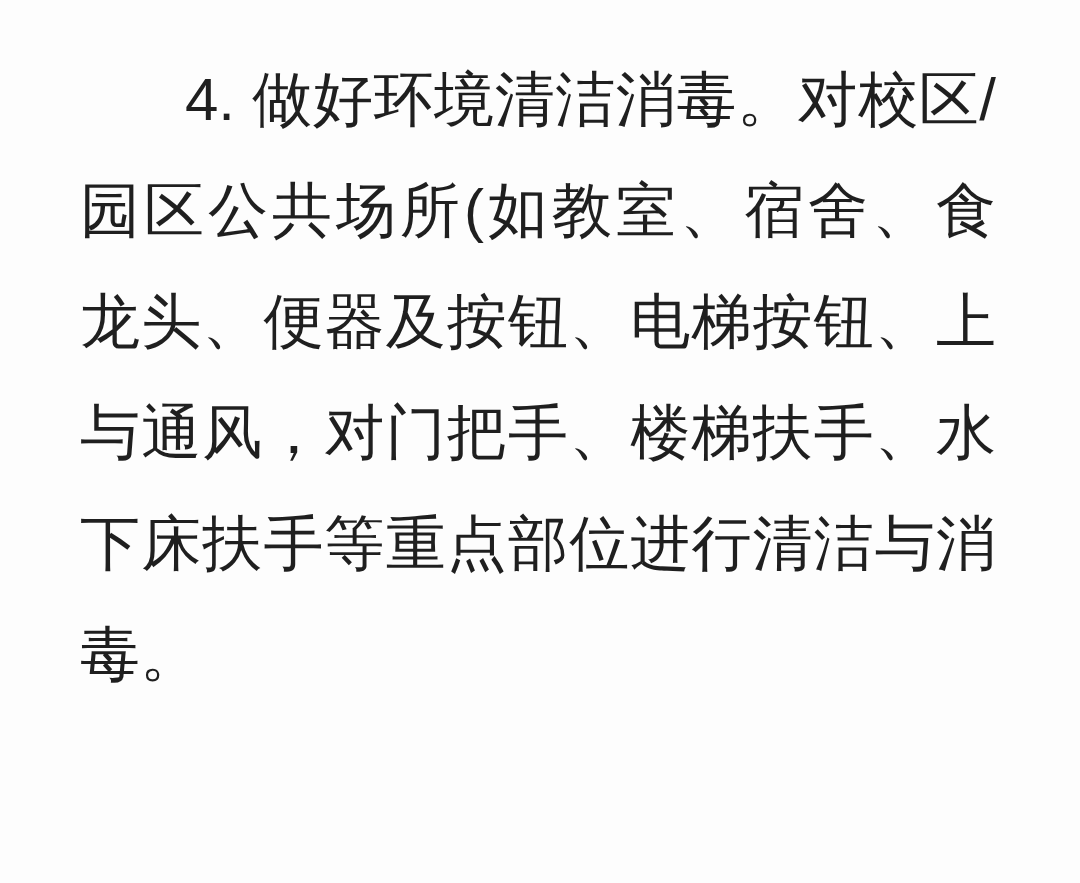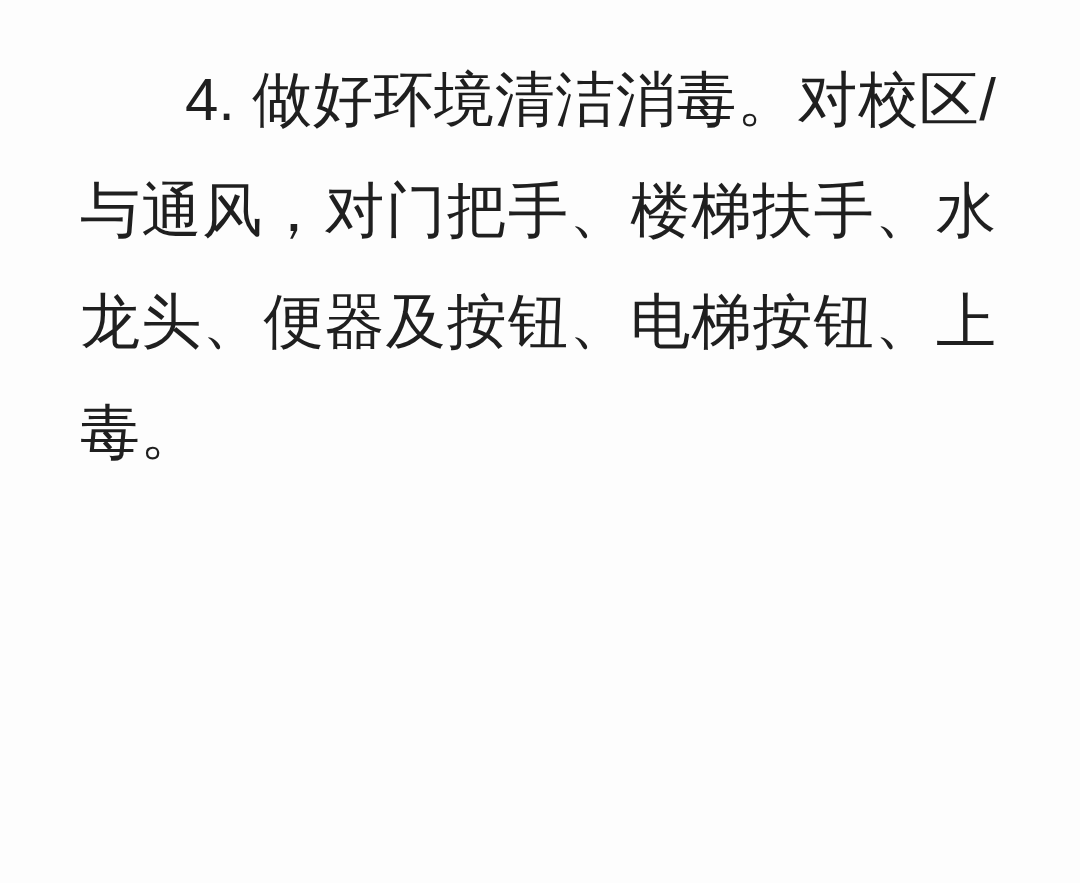--- a/index.html
+++ b/index.html
@@ -35,16 +35,18 @@
   }
   .text-line.last {
     text-align-last: left;
   }
 </style>
 </head>
 <body>
 
 <div class="page">
   <div class="text-line first">4. 做好环境清洁消毒。对校区/</div>
+  <div class="text-line">园区公共场所(如教室、宿舍、食</div>
+  <div class="text-line">龙头、便器及按钮、电梯按钮、上</div>
   <div class="text-line">与通风，对门把手、楼梯扶手、水</div>
-  <div class="text-line">龙头、便器及按钮、电梯按钮、上</div>
+  <div class="text-line">下床扶手等重点部位进行清洁与消</div>
   <div class="text-line last">毒。</div>
 </div>
 
 </body></html>

